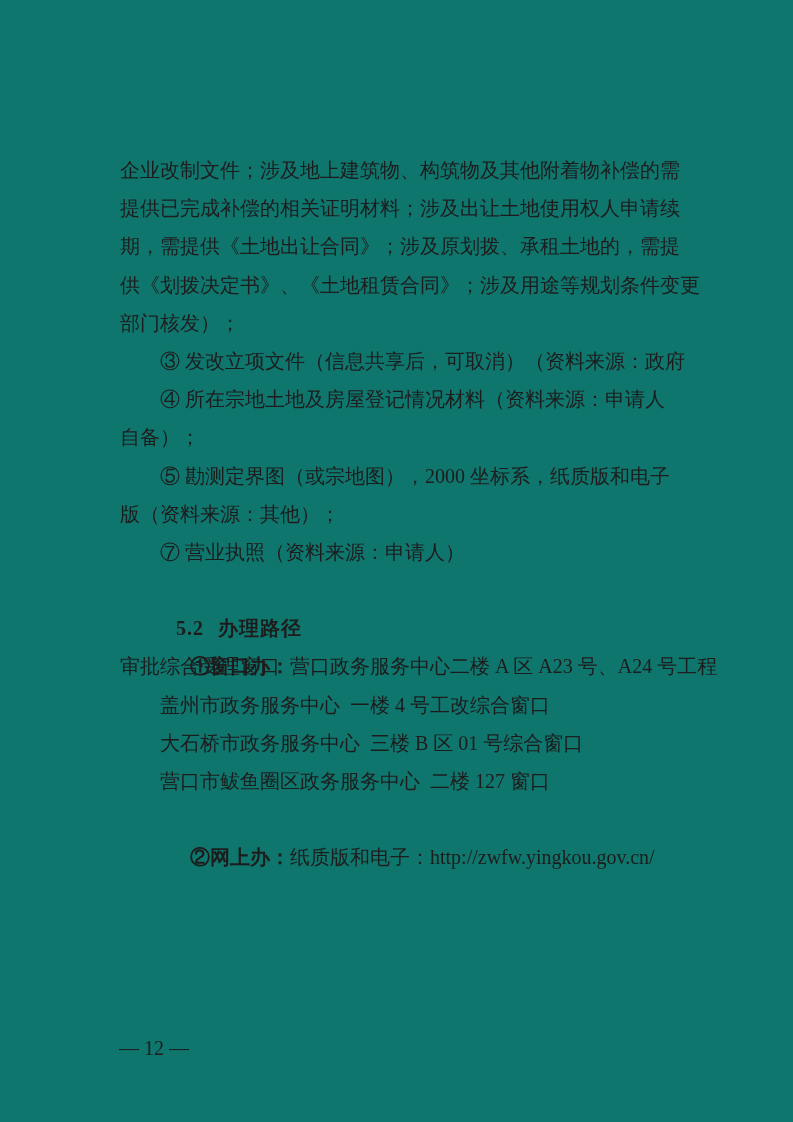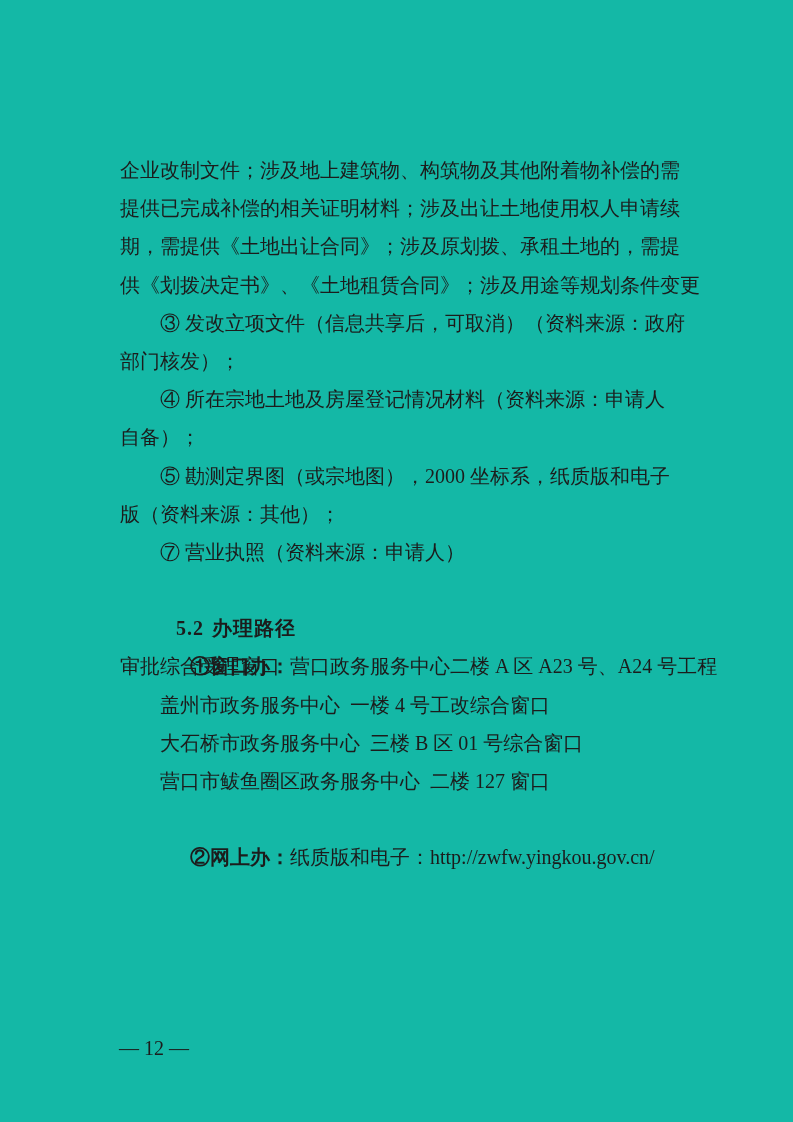--- a/index.html
+++ b/index.html
@@ -4,21 +4,21 @@
 <style>
   html, body {
     margin: 0;
     padding: 0;
     background: #ffffff;
   }
   .page {
     position: relative;
     width: 793px;
     height: 1122px;
-    background: #14b8a6;
+    background: #0f766e;
     overflow: hidden;
     font-family: "Liberation Serif", serif;
     color: #1c1c1c;
   }
   .content {
     position: absolute;
     left: 120px;
     top: 151px;
     width: 560px;
     font-size: 20px;
@@ -30,21 +30,21 @@
   }
   .ind {
     padding-left: 40px;
   }
   .heading {
     padding-left: 20px;
     font-weight: bold;
     letter-spacing: 1px;
   }
   .heading .title {
-    margin-left: 8px;
+    margin-left: 14px;
   }
   .bold {
     font-weight: bold;
     text-align: center;
   }
   .footer {
     position: absolute;
     left: 119px;
     top: 1034px;
     font-size: 20px;
@@ -58,22 +58,22 @@
 
 <div class="page">
 
   <div class="content">
 
     <div class="line">企业改制文件；涉及地上建筑物、构筑物及其他附着物补偿的需</div>
     <div class="line">提供已完成补偿的相关证明材料；涉及出让土地使用权人申请续</div>
     <div class="line">期，需提供《土地出让合同》；涉及原划拨、承租土地的，需提</div>
     <div class="line">供《划拨决定书》、《土地租赁合同》；涉及用途等规划条件变更</div>
 
+    <div class="line">部门核发）；</div>
     <div class="line ind">③ 发改立项文件（信息共享后，可取消）（资料来源：政府</div>
-    <div class="line">部门核发）；</div>
 
     <div class="line ind">④ 所在宗地土地及房屋登记情况材料（资料来源：申请人</div>
     <div class="line">自备）；</div>
 
     <div class="line ind">⑤ 勘测定界图（或宗地图），2000 坐标系，纸质版和电子</div>
     <div class="line">版（资料来源：其他）；</div>
 
 
     <div class="line ind">⑦ 营业执照（资料来源：申请人）</div>
 

